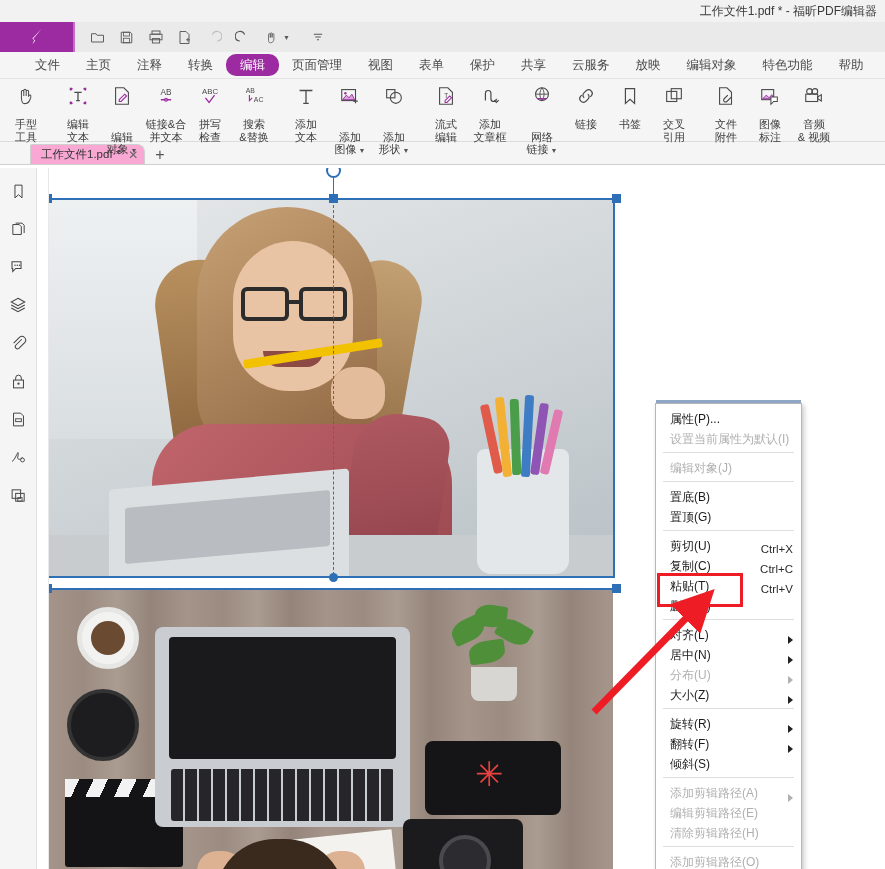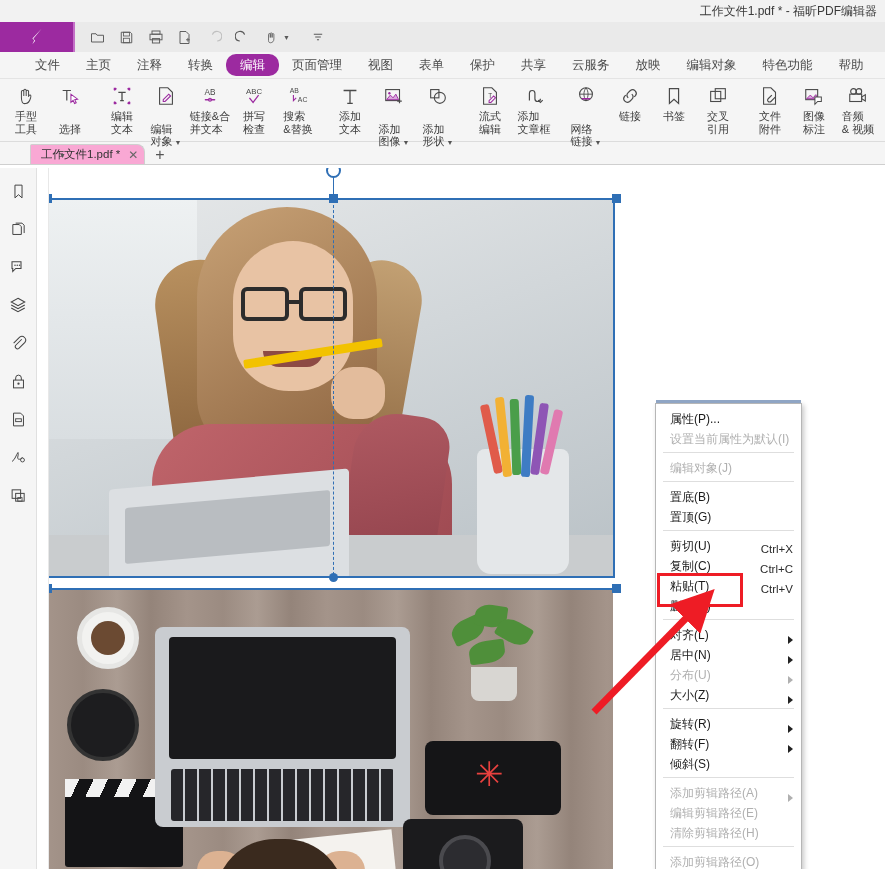--- a/index.html
+++ b/index.html
@@ -55,22 +55,22 @@
     border-bottom: 1px solid #dcdcdc; padding-left: 4px; position:relative;
   }
   .rgroup { display:flex; align-items:flex-start; height:60px; }
   .rsep { width:1px; height:50px; background:#dcdcdc; margin:3px 4px 0 4px; }
   .rbtn {
     width:44px; display:flex; flex-direction:column; align-items:center;
     padding-top:4px; cursor:default;
   }
   .rbtn .ricon { height:24px; display:flex; align-items:flex-end; justify-content:center; }
   .rbtn .rlabel {
-    font-size:11px; color:#3d3d3d; text-align:left; line-height:12.5px;
-    margin-top:3px; white-space:pre-line;
+    font-size:11px; color:#3d3d3d; text-align:center; line-height:12.5px;
+    margin-top:11px; white-space:pre-line;
   }
   .rbtn .rlabel .caret { font-size:7px; color:#555; }
 
   
   .tabstrip {
     height: 23px; background:#f5f5f5; display:flex; align-items:flex-end;
     padding-left: 30px; border-bottom:1px solid #cfcfcf;
   }
   .doctab {
     height:20px; background:#f9a8d4; border:1px solid #cfcfcf; border-bottom:none;
@@ -280,32 +280,20 @@
 
   <div class="rgroup">
     <div class="rbtn">
       <div class="ricon">
         <svg width="22" height="22" viewBox="0 0 24 24">
           <path d="M7 14V7.2a1.3 1.3 0 0 1 2.6 0V12V6a1.3 1.3 0 0 1 2.6 0v6V7a1.3 1.3 0 0 1 2.6 0v5.5c0 .5 .3-2.2 2-1.6 1 .4 .6 2 .2 3.3-.8 2.7-2 6-5.4 6C8 21 7 17.5 7 14z" fill="none" stroke="#4a4a4a" stroke-width="1.1"></path>
         </svg>
       </div>
       <div class="rlabel">手型
 工具</div>
-    </div>
-    <div class="rbtn">
-      <div class="ricon">
-        <svg width="22" height="22" viewBox="0 0 24 24">
-          <path d="M4 6h9M8.5 6v11" stroke="#4a4a4a" stroke-width="1.3" fill="none"></path>
-          <path d="M13 10l0 9 2.4-2.2 1.6 3.4 1.8-.9-1.6-3.3 3.1-.5z" fill="#fff" stroke="#9c2aa0" stroke-width="1.1"></path>
-        </svg>
-      </div>
-      <div class="rlabel">
-        <span>选择</span><br>
-        <span class="caret">▼</span>
-      </div>
     </div>
   </div>
   <div class="rsep"></div>
 
   <div class="rgroup">
     <div class="rbtn">
       <div class="ricon">
         <svg width="22" height="22" viewBox="0 0 24 24">
           <path d="M4 4v3M4 4h4M20 4v3M20 4h-4M4 20v-3M4 20h4M20 20v-3M20 20h-4" stroke="#9c2aa0" stroke-width="1.6" stroke-dasharray="2 2"></path>
           <rect x="3" y="3" width="2.5" height="2.5" fill="#9c2aa0"></rect>

